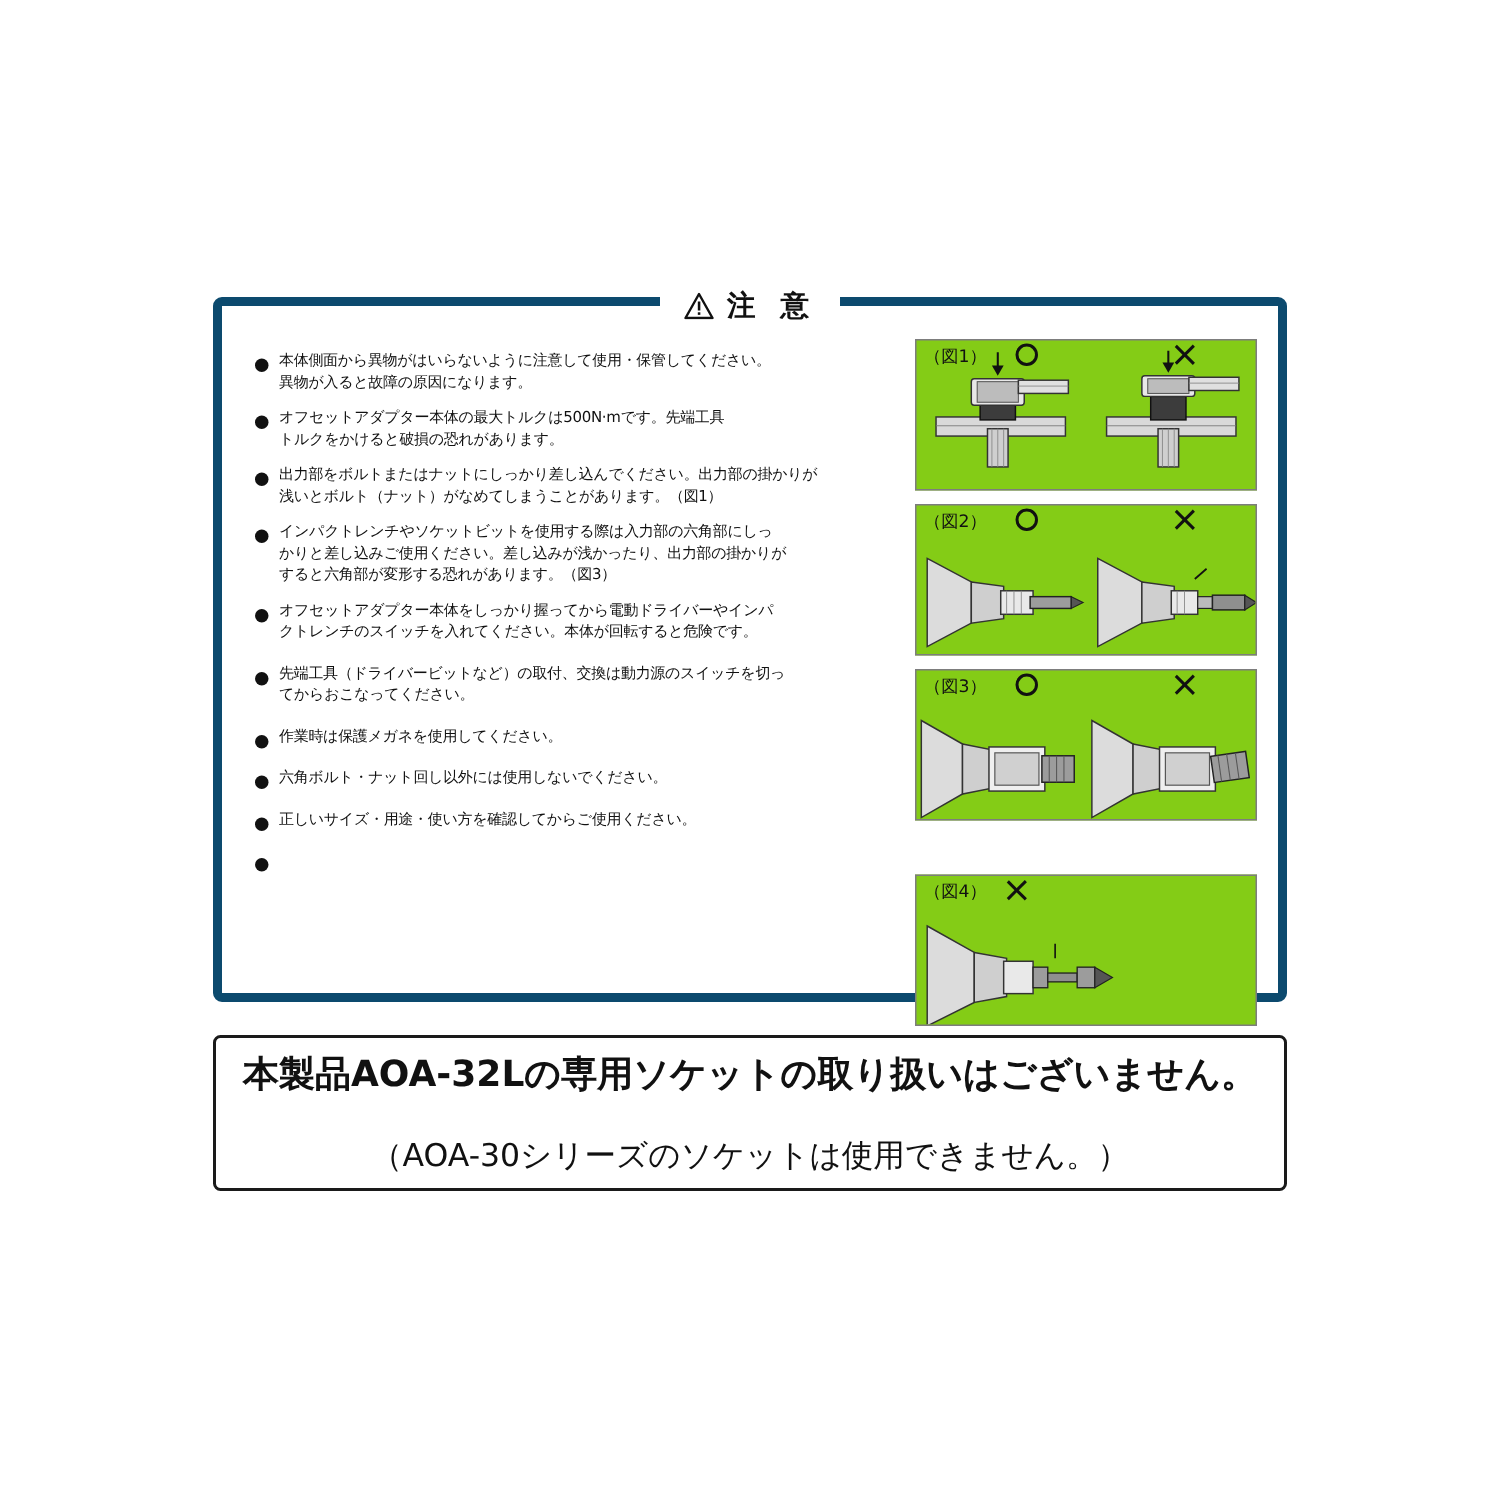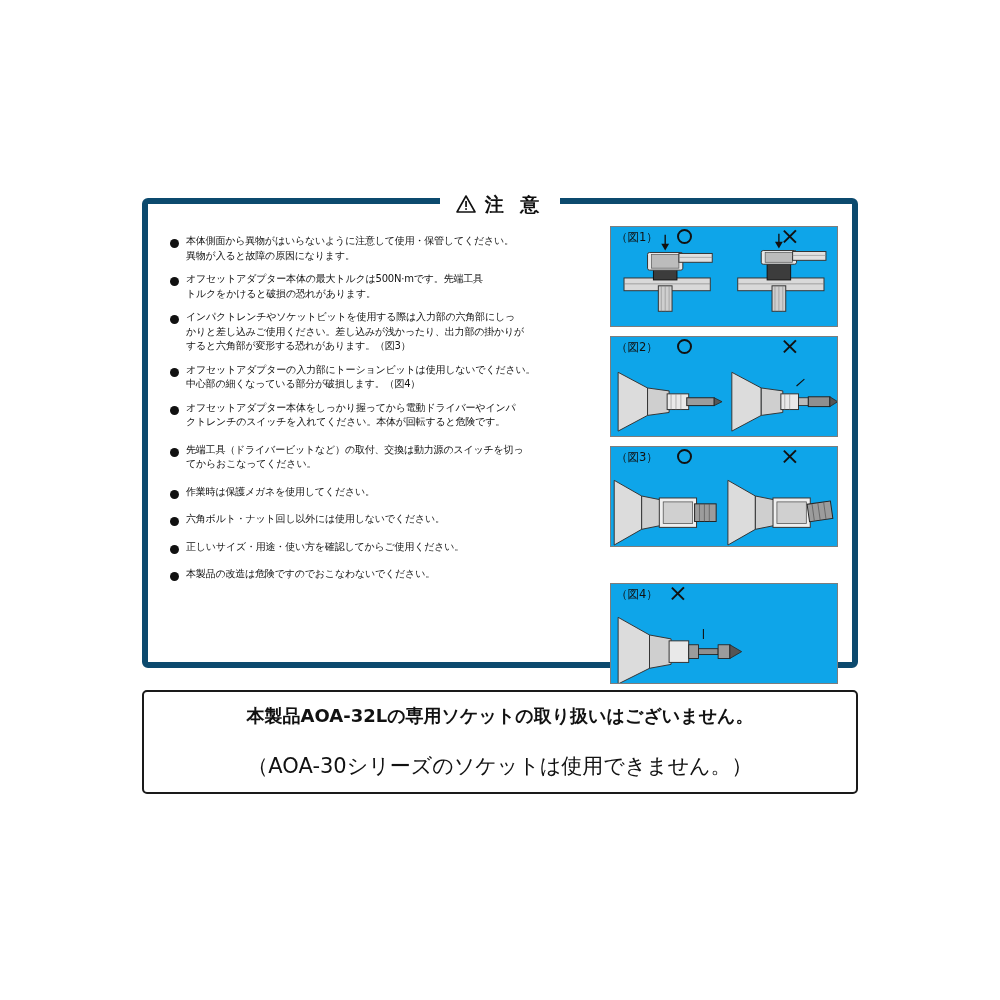--- a/index.html
+++ b/index.html
@@ -104,21 +104,21 @@
   
   .fig-col {
     position: absolute;
     right: 14px;
     top: 22px;
     width: 228px;
   }
   .fig-box {
     position: relative;
     border: 1px solid #7d7d7d;
-    background: #0ea5e9;
+    background: #84cc16;
     box-sizing: border-box;
     margin-bottom: 9px;
     overflow: hidden;
   }
   .fig-1 { height: 101px; }
   .fig-2 { height: 101px; }
   .fig-3 { height: 101px; }
   .fig-4 { height: 101px; margin-top: 36px; }
 
   .fig-tag {
@@ -175,21 +175,21 @@
     border: 2px solid #1a1a1a;
     border-radius: 5px;
     box-sizing: border-box;
     background: #fff;
     display: flex;
     flex-direction: column;
     align-items: center;
     justify-content: center;
   }
   .notice-line1 {
-    font-size: 18px;
+    font-size: 24px;
     font-weight: bold;
     letter-spacing: 0px;
     font-family: "DejaVu Sans", sans-serif;
     color: #111;
     margin-bottom: 24px;
   }
   .notice-line2 {
     font-size: 21px;
     font-family: "DejaVu Sans", sans-serif;
     color: #111;
@@ -223,31 +223,31 @@
         <span class="btext">本体側面から異物がはいらないように注意して使用・保管してください。
 異物が入ると故障の原因になります。</span>
       </div>
       <div class="bullet-item">
         <span class="dot"></span>
         <span class="btext">オフセットアダプター本体の最大トルクは500N·mです。先端工具
 トルクをかけると破損の恐れがあります。</span>
       </div>
       <div class="bullet-item">
         <span class="dot"></span>
+        <span class="btext">出力部をボルトまたはナットにしっかり差し込んでください。出力部の掛かりが
+浅いとボルト（ナット）がなめてしまうことがあります。（図1）</span>
+      </div>
+      <div class="bullet-item">
+        <span class="dot"></span>
         <span class="btext">インパクトレンチやソケットビットを使用する際は入力部の六角部にしっ
 かりと差し込みご使用ください。差し込みが浅かったり、出力部の掛かりが
 すると六角部が変形する恐れがあります。（図3）</span>
       </div>
       <div class="bullet-item">
         <span class="dot"></span>
-        <span class="btext">オフセットアダプターの入力部にトーションビットは使用しないでください。
-中心部の細くなっている部分が破損します。（図4）</span>
-      </div>
-      <div class="bullet-item">
-        <span class="dot"></span>
         <span class="btext">オフセットアダプター本体をしっかり握ってから電動ドライバーやインパ
 クトレンチのスイッチを入れてください。本体が回転すると危険です。</span>
       </div>
       <div class="bullet-item gap-top">
         <span class="dot"></span>
         <span class="btext">先端工具（ドライバービットなど）の取付、交換は動力源のスイッチを切っ
 てからおこなってください。</span>
       </div>
       <div class="bullet-item gap-top">
         <span class="dot"></span>
@@ -256,21 +256,20 @@
       <div class="bullet-item gap-top">
         <span class="dot"></span>
         <span class="btext">六角ボルト・ナット回し以外には使用しないでください。</span>
       </div>
       <div class="bullet-item gap-top">
         <span class="dot"></span>
         <span class="btext">正しいサイズ・用途・使い方を確認してからご使用ください。</span>
       </div>
       <div class="bullet-item gap-top">
         <span class="dot"></span>
-        <span class="btext">本製品の改造は危険ですのでおこなわないでください。</span>
       </div>
     </div>
 
     <div class="fig-col">
 
       <div class="fig-box fig-1">
         <span class="fig-tag">（図1）</span>
         <span class="mark-ok"></span>
         <span class="mark-x"></span>
         <svg class="fig-art" viewBox="0 0 228 101">

